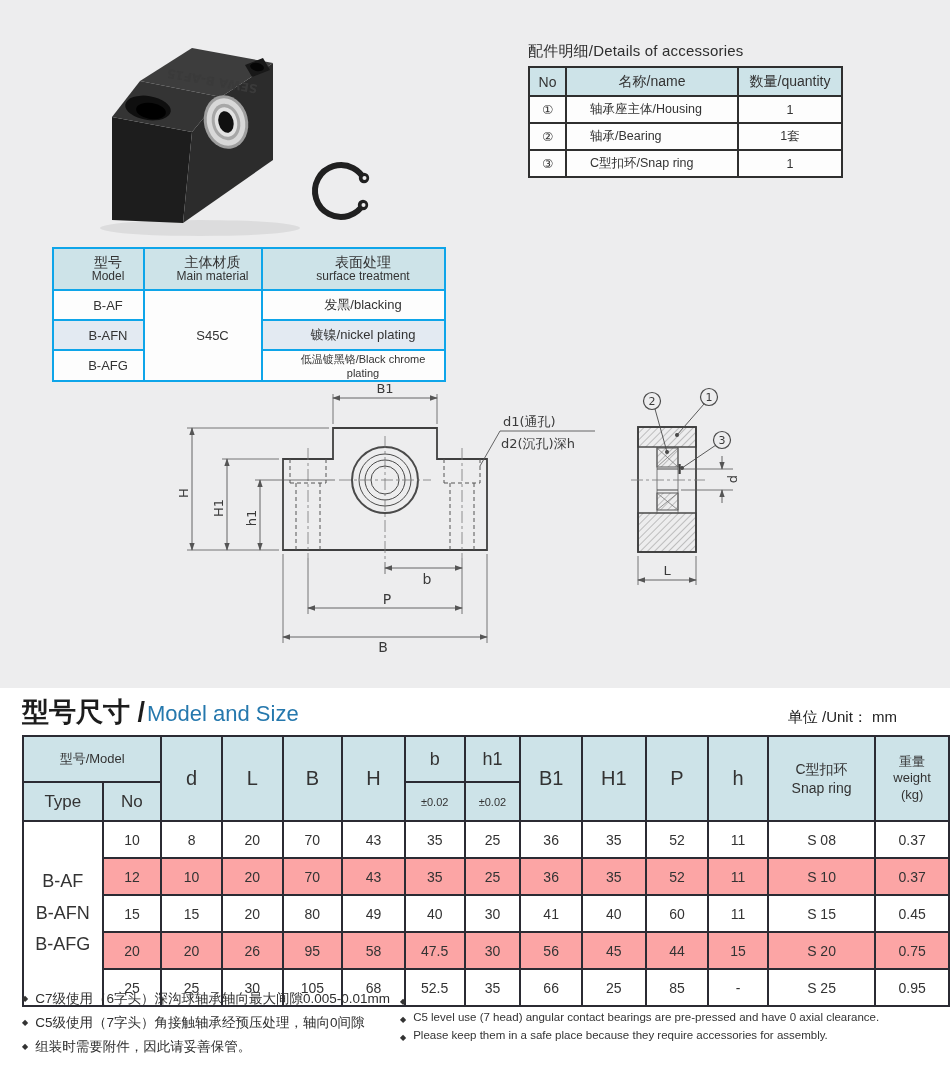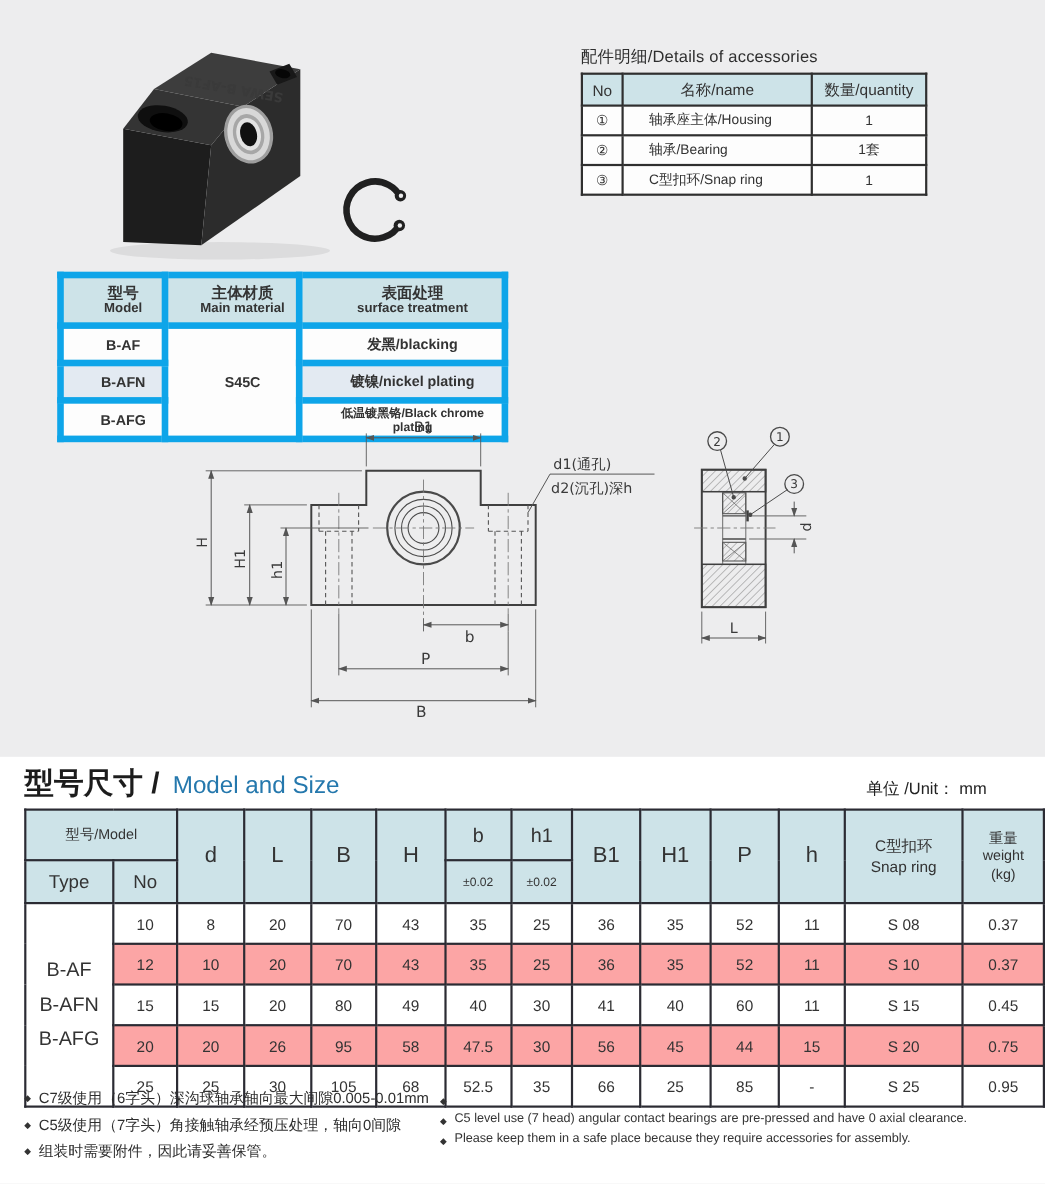--- a/index.html
+++ b/index.html
@@ -18,38 +18,38 @@
   .acc-table td,.acc-table th{border:2px solid #2f2f2f;text-align:center;vertical-align:middle;font-weight:normal;}
   .acc-table th{background:#cde3e8;font-size:14px;height:25px;}
   .acc-table td{font-size:12.5px;height:23px;background:#fdfdfd;}
   .acc-col-no{width:33px;}
   .acc-col-name{width:168px;}
   .acc-col-qty{width:100px;}
   .acc-table td.name{text-align:left;padding-left:23px;}
 
   
   .mat-table-wrap{left:52px;top:247px;}
-  .mat-table td,.mat-table th{border:6px solid #0ea5e9;text-align:center;vertical-align:middle;font-weight:bold;padding-left:20px;}
+  .mat-table td,.mat-table th{border:2px solid #0ea5e9;text-align:center;vertical-align:middle;font-weight:normal;padding-left:20px;}
   .mat-table th{background:#cde3e8;height:38px;line-height:1.15;}
   .mat-table th .zh{font-size:14px;display:block;}
   .mat-table th .en{font-size:12px;display:block;}
   .mat-table td{font-size:13px;height:26px;background:#fdfdfd;}
   .mat-col-model{width:68px;}
   .mat-col-material{width:95px;}
   .mat-col-surface{width:160px;}
   .mat-table td.alt{background:#e3eaf2;}
   .mat-table td.small{font-size:11px;}
 
   
   svg text{fill:#3a3a3a;font-family:"DejaVu Sans","Liberation Sans",sans-serif;}
 
   
   .title-row{left:22px;top:694px;width:875px;display:flex;align-items:flex-end;justify-content:space-between;}
   .title-zh{font-size:27px;font-weight:600;color:#1c1c1c;text-align:center;}
-  .title-en{font-size:22px;color:#2578ad;margin-left:12px;}
+  .title-en{font-size:22px;color:#2578ad;margin-left:2px;}
   .unit-label{font-size:15px;color:#222;padding-bottom:3px;}
 
   .size-table-wrap{left:22px;top:735px;}
   .size-table td,.size-table th{border:2px solid #2b2b33;text-align:center;vertical-align:middle;font-weight:normal;color:#333;}
   .size-table th{background:#cde3e8;}
   .size-table .hr1{height:42px;}
   .size-table .hr2{height:35px;}
   .size-table td{height:33px;font-size:14px;background:#fff;}
   .size-table tr.alt td{background:#fca5a5;margin-left:32px;}
   .size-table td.typecell{background:#fff;font-size:18px;line-height:1.75;}

